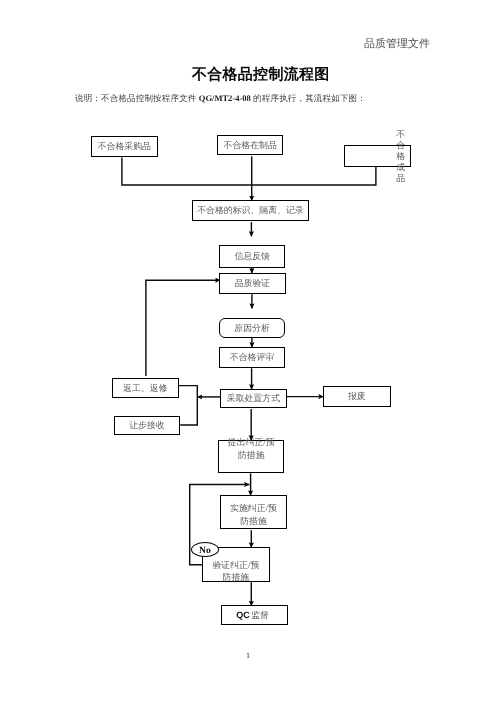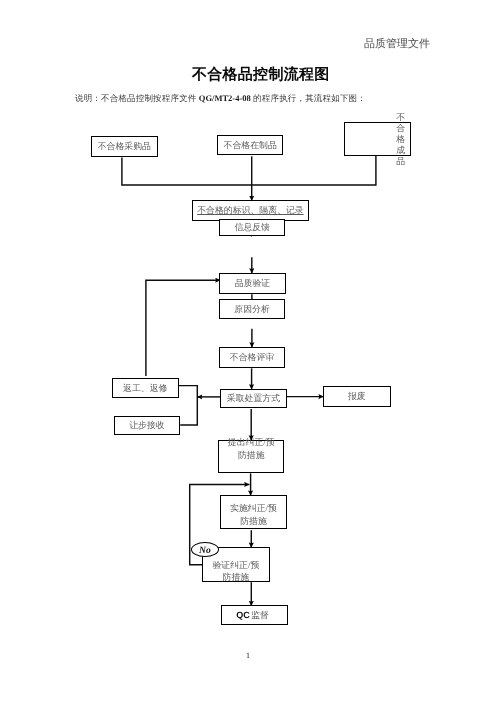--- a/index.html
+++ b/index.html
@@ -77,29 +77,29 @@
       <path d="M219.5,564.7 L189.7,564.7 L189.7,484.4 L249.4,484.4" marker-end="url(#ah)"></path>
 
       <path d="M145.9,376 L145.9,280.2 L220.4,280.2" marker-end="url(#ah)"></path>
     </g>
   </svg>
 
   <div class="node" style="left:91px;top:135.9px;width:66.6px;height:21px;">不合格采购品</div>
 
   <div class="node" style="left:217.1px;top:135.1px;width:66.3px;height:20.4px;">不合格在制品</div>
 
-  <div class="node" style="left:344px;top:122px;width:66.5px;height:34px;padding-left:47px;">不合格成品</div>
+  <div class="node" style="left:344px;top:145px;width:66.5px;height:22px;padding-left:47px;">不合格成品</div>
 
-  <div class="node" style="left:192.2px;top:199.8px;width:116.8px;height:21px;text-decoration:underline;">不合格的标识、隔离、记录</div>
+  <div class="node" style="left:192.2px;top:199.8px;width:116.8px;height:21px;">不合格的标识、隔离、记录</div>
 
-  <div class="node" style="left:218.6px;top:219px;width:66.4px;height:17px;">信息反馈</div>
+  <div class="node" style="left:218.6px;top:245px;width:66.4px;height:23px;">信息反馈</div>
 
   <div class="node" style="left:219.4px;top:272.8px;width:66.9px;height:20.6px;">品质验证</div>
 
-  <div class="node" style="left:219.4px;top:299px;width:66px;height:20.3px;">原因分析</div>
+  <div class="node" style="left:219.4px;top:318px;width:66px;height:20.3px;border-radius:6px;">原因分析</div>
 
   <div class="node" style="left:219.4px;top:346.9px;width:66.1px;height:20.6px;">不合格评审</div>
 
   <div class="node" style="left:220px;top:388.9px;width:66.9px;height:19px;">采取处置方式</div>
 
   <div class="node" style="left:322.9px;top:385.7px;width:67.6px;height:21.3px;">报废</div>
 
   <div class="node" style="left:111.9px;top:377.9px;width:66.6px;height:20.3px;">返工、返修</div>
 
   <div class="node" style="left:114.4px;top:415.9px;width:65.9px;height:18.7px;">让步接收</div>
@@ -108,16 +108,16 @@
 防措施</div>
 
   <div class="node two" style="left:219.5px;top:495px;width:67px;height:33.8px;padding-top:6px;text-align:center;">实施纠正/预
 防措施</div>
 
   <div class="node two" style="left:202px;top:546.9px;width:67.8px;height:34.6px;padding-top:14px;">验证纠正/预
 防措施</div>
 
   <div class="node" style="left:221.3px;top:605.4px;width:66.5px;height:20.4px;padding-right:3.2px;"><span class="qc">QC</span><span> 监督</span></div>
 
-  <div class="ellipse" style="left:190.8px;top:542.3px;width:27.9px;height:15px;font-style:italic;">No</div>
+  <div class="ellipse" style="left:190.8px;top:542.3px;width:27.9px;height:15px;">No</div>
 
   <div class="page-num" style="left:245.6px;top:650.6px;">1</div>
 </div>
 
 </body></html>

